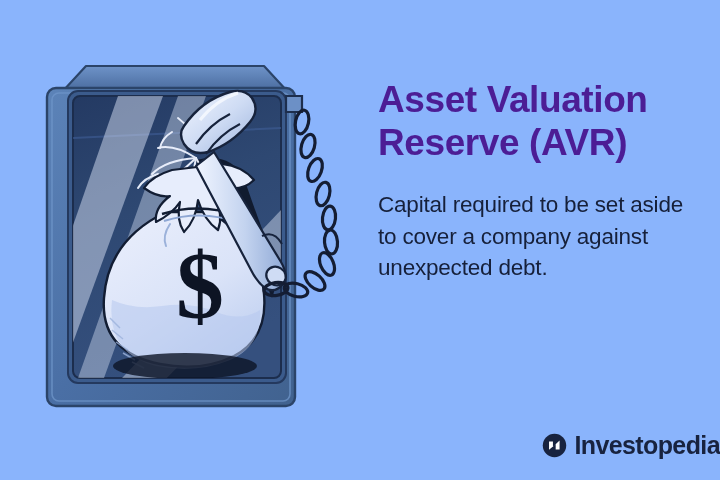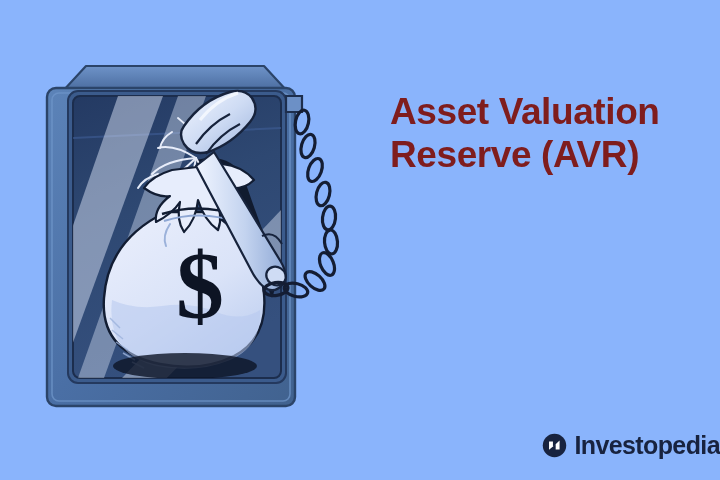--- a/index.html
+++ b/index.html
@@ -38,25 +38,25 @@
 
   
   .text-col {
     position: absolute;
     left: 378px;
     top: 78px;
     width: 318px;
   }
 
   .term-title {
-    margin: 12px;
+    margin: 0;
     font-size: 37px;
     line-height: 1.17;
     font-weight: bold;
-    color: #7f1d1d;
+    color: #4c1d95;
     letter-spacing: -0.4px;
   }
 
   .pronunciation {
     margin: 16px 0 0 0;
     font-size: 16.5px;
     line-height: 1.3;
     font-style: italic;
     color: #16203a;
     letter-spacing: -0.1px;
@@ -231,20 +231,21 @@
         <ellipse cx="327" cy="264" rx="6.5" ry="12" transform="rotate(-22 327 264)"></ellipse>
         <ellipse cx="315" cy="281" rx="6.5" ry="12" transform="rotate(-48 315 281)"></ellipse>
         <ellipse cx="296" cy="290" rx="6.5" ry="12" transform="rotate(-76 296 290)"></ellipse>
         <ellipse cx="276" cy="289" rx="6.5" ry="12" transform="rotate(-98 276 289)"></ellipse>
       </g>
     </svg>
   </div>
 
   <div class="text-col">
     <h1 class="term-title">Asset Valuation Reserve (AVR)</h1>
+    <p class="definition">Capital required to be set aside to cover a company against unexpected debt.</p>
   </div>
 
   <div class="logo">
     <svg class="logo-mark" viewBox="0 0 32 32">
       <circle cx="16" cy="16" r="15" fill="#18233f"></circle>
       <path d="M9 21.5 L9 11 L14 11 L14 17.5 L22.5 9.5 L22.5 21 L17.5 21 L17.5 14.5 Z" fill="#ffffff"></path>
     </svg>
     <span class="logo-word">Investopedia</span>
   </div>
 

